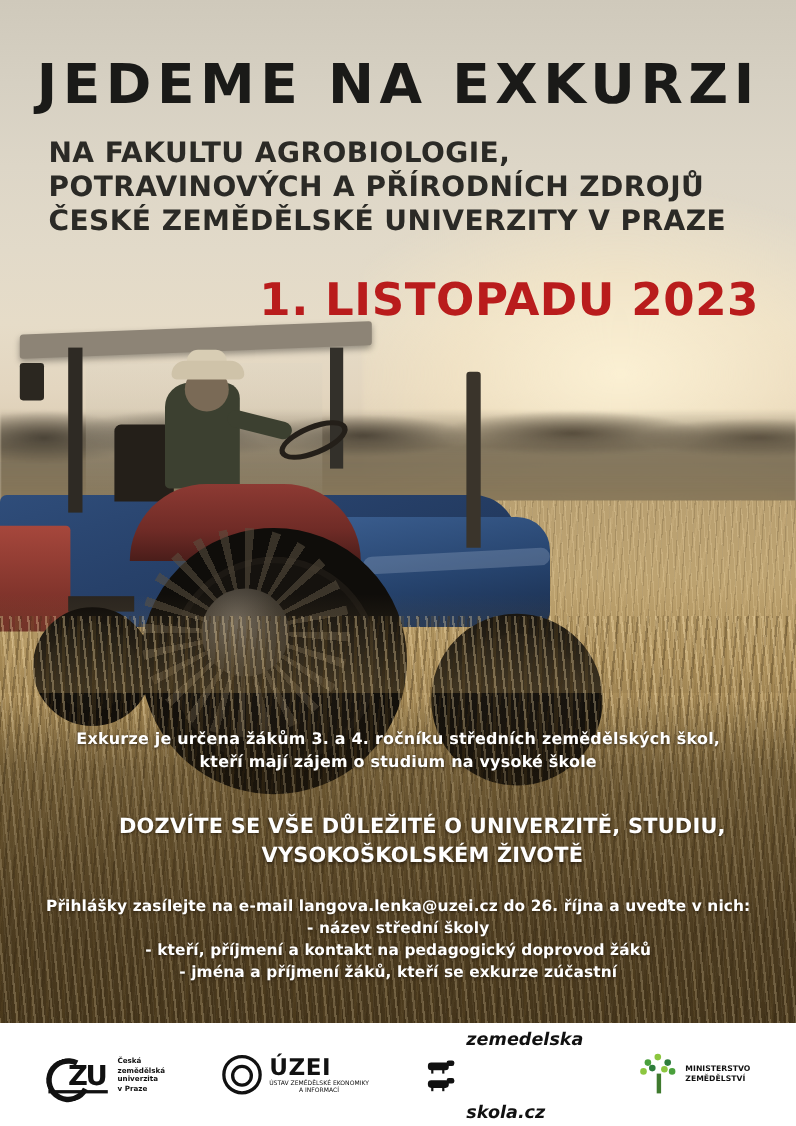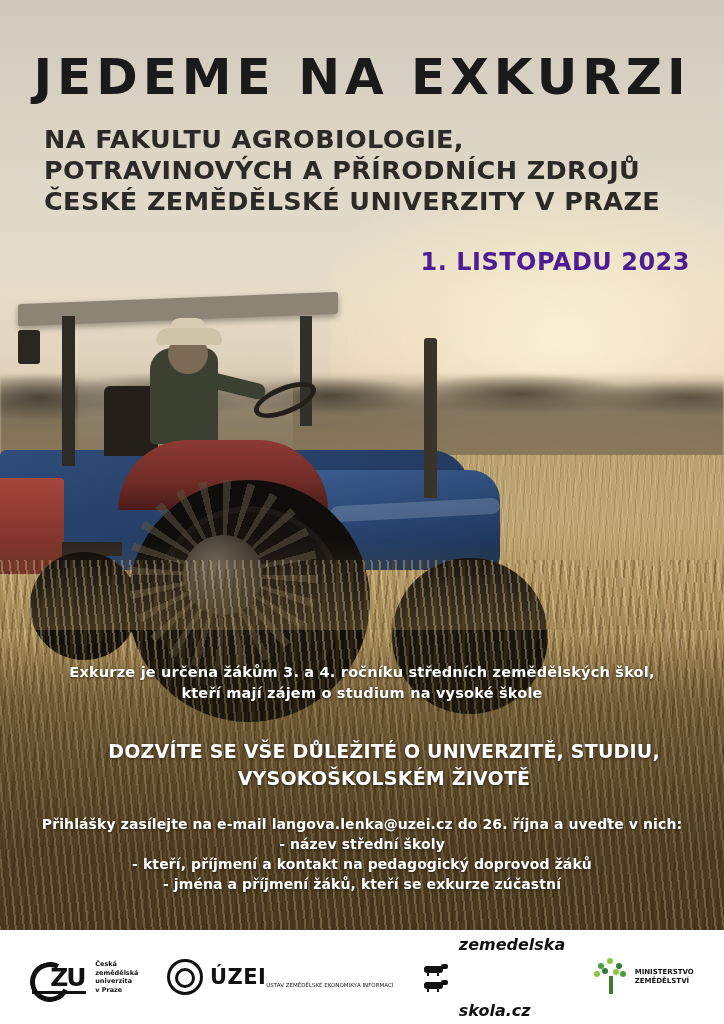--- a/index.html
+++ b/index.html
@@ -206,22 +206,22 @@
     color: #2b2a26;
     font-size: 25.5px;
     font-weight: 700;
     line-height: 31px;
     letter-spacing: .4px;
     font-family: "DejaVu Sans", sans-serif;
   }
   .date {
     position: absolute; left: 0; top: 248px; width: 690px;
     text-align: right;
-    color: #4c1d95;
-    font-size: 24px;
+    color: #b91c1c;
+    font-size: 41px;
     font-weight: 700;
     letter-spacing: .5px;
     font-family: "DejaVu Sans", sans-serif;
   }
 
   .body-block {
     position: absolute; left: 0; width: 724px; text-align: center;
     color: #ffffff;
     text-shadow: 0 1px 3px rgba(30,20,8,.75);
     font-family: "DejaVu Sans", sans-serif;
@@ -266,21 +266,21 @@
   }
 
   .uzei-mark {
     width: 30px; height: 30px; border-radius: 50%;
     border: 3px solid #111; position: relative;
   }
   .uzei-mark::before {
     content: ""; position: absolute; left: 5px; top: 6px; width: 14px; height: 14px;
     border: 3px solid #111; border-radius: 50%;
   }
-  .uzei-right { display: flex; flex-direction: row; align-items: flex-end; }
+  .uzei-right { display: flex; flex-direction: column; }
   .uzei-name { font-size: 21px; font-weight: 700; color: #111; letter-spacing: .5px; font-family: "DejaVu Sans", sans-serif; }
   .uzei-sub { font-size: 5.5px; line-height: 7.5px; color: #111; text-align: center; font-family: "DejaVu Sans", sans-serif; }
 
   .zs-icons { display: flex; flex-direction: column; gap: 3px; margin-right: 4px; }
   .zs-ico { width: 26px; height: 13px; position: relative; }
   .zs-ico .body { position: absolute; left: 2px; top: 3px; width: 19px; height: 7px; background: #111; border-radius: 3px; }
   .zs-ico .head { position: absolute; left: 19px; top: 1px; width: 7px; height: 5px; background: #111; border-radius: 2px; }
   .zs-ico .leg1 { position: absolute; left: 5px; top: 9px; width: 2px; height: 4px; background: #111; }
   .zs-ico .leg2 { position: absolute; left: 15px; top: 9px; width: 2px; height: 4px; background: #111; }
   .zs-text { display: flex; flex-direction: column; line-height: 17px; gap: 36px; }

